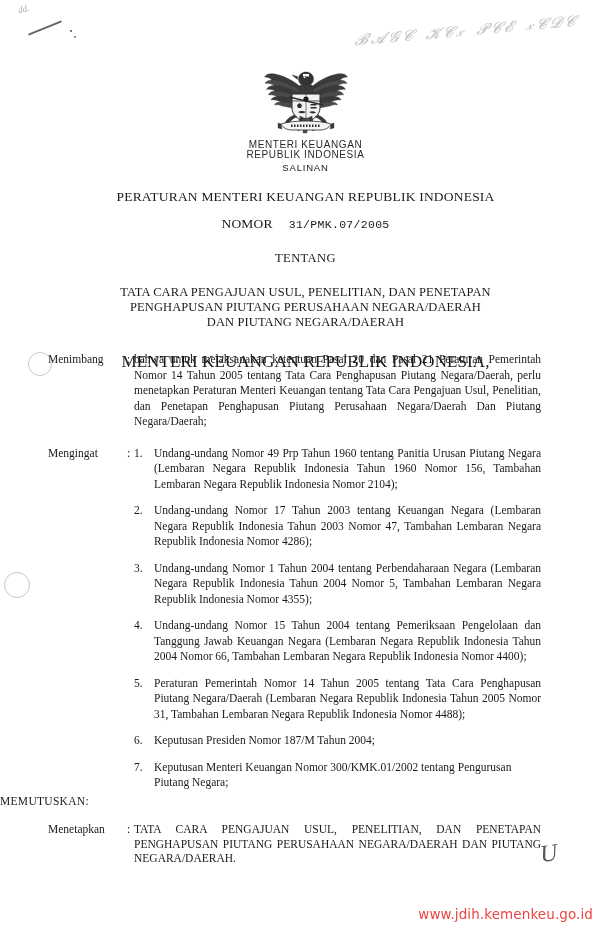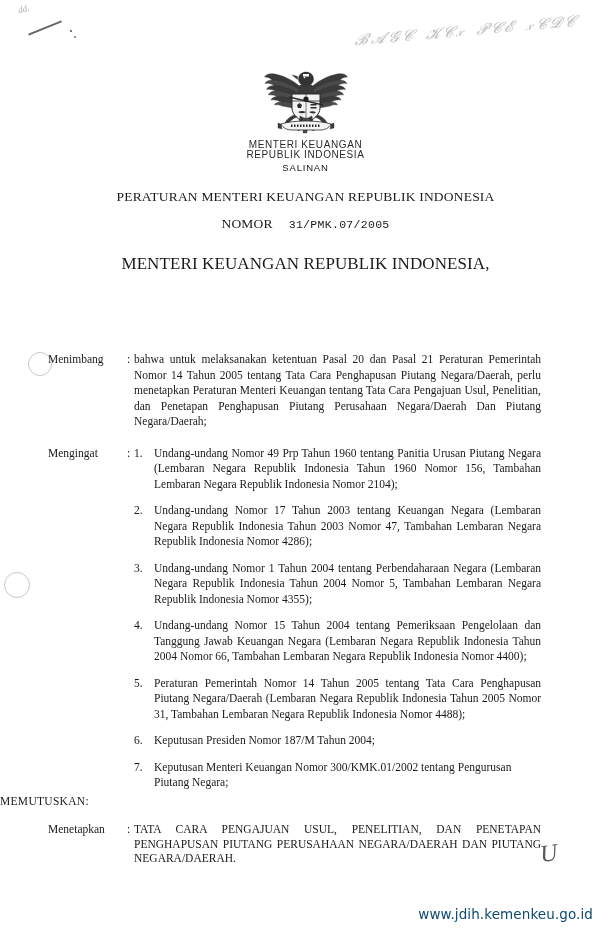--- a/index.html
+++ b/index.html
@@ -317,20 +317,26 @@
   </div>
 
   <div id="header-block">
     <div class="hdr-ministry">MENTERI  KEUANGAN</div>
     <div class="hdr-ministry">REPUBLIK INDONESIA</div>
     <div class="hdr-salinan">SALINAN</div>
     <div class="hdr-regulation">PERATURAN MENTERI KEUANGAN REPUBLIK INDONESIA</div>
     <div class="hdr-nomor">
       <span class="nomor-word">NOMOR</span><span class="nomor-value">31/PMK.07/2005</span>
     </div>
+    <div class="hdr-tentang">TENTANG</div>
+    <div class="hdr-title">
+      <div>TATA CARA PENGAJUAN USUL, PENELITIAN, DAN PENETAPAN</div>
+      <div>PENGHAPUSAN PIUTANG PERUSAHAAN NEGARA/DAERAH</div>
+      <div>DAN PIUTANG NEGARA/DAERAH</div>
+    </div>
     <div class="hdr-authority">MENTERI KEUANGAN REPUBLIK INDONESIA,</div>
   </div>
 
   <div id="body-block">
 
     <div class="clause-row" id="menimbang-row">
       <div class="clause-label">Menimbang</div>
       <div class="clause-colon">:</div>
       <div class="clause-body">bahwa untuk melaksanakan ketentuan Pasal 20 dan Pasal 21 Peraturan Pemerintah Nomor 14 Tahun 2005 tentang Tata Cara Penghapusan Piutang Negara/Daerah, perlu menetapkan Peraturan Menteri Keuangan tentang Tata Cara Pengajuan Usul, Penelitian, dan Penetapan Penghapusan Piutang Perusahaan Negara/Daerah Dan Piutang Negara/Daerah;</div>
     </div>
@@ -377,15 +383,15 @@
   <div id="memutuskan">MEMUTUSKAN:</div>
 
   <div class="clause-row" id="menetapkan-row">
     <div class="clause-label">Menetapkan</div>
     <div class="clause-colon">:</div>
     <div class="clause-body">TATA CARA PENGAJUAN USUL, PENELITIAN, DAN PENETAPAN PENGHAPUSAN PIUTANG PERUSAHAAN NEGARA/DAERAH DAN PIUTANG NEGARA/DAERAH.</div>
   </div>
 
   <div id="paraph-mark">U</div>
 
-  <div id="footer-url" style="color: #0c4a6e;">www.jdih.kemenkeu.go.id</div>
+  <div id="footer-url" style="color: #ef4444;">www.jdih.kemenkeu.go.id</div>
 
 </div>
 
 </body></html>

